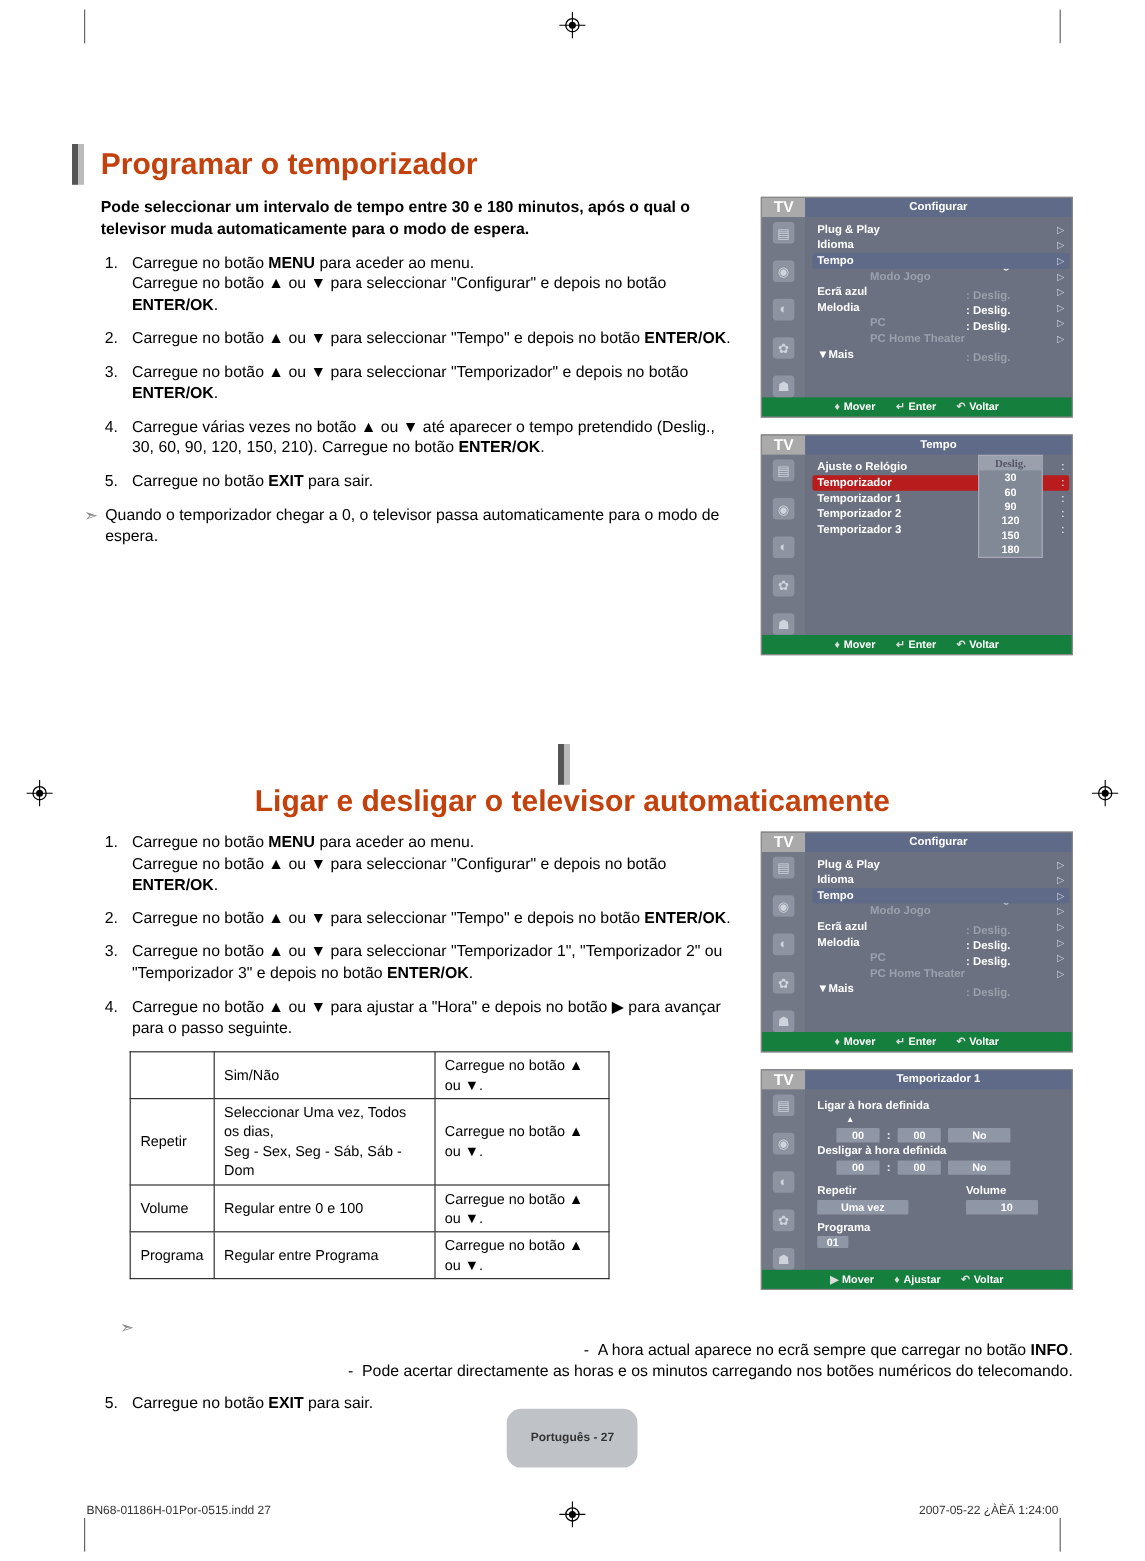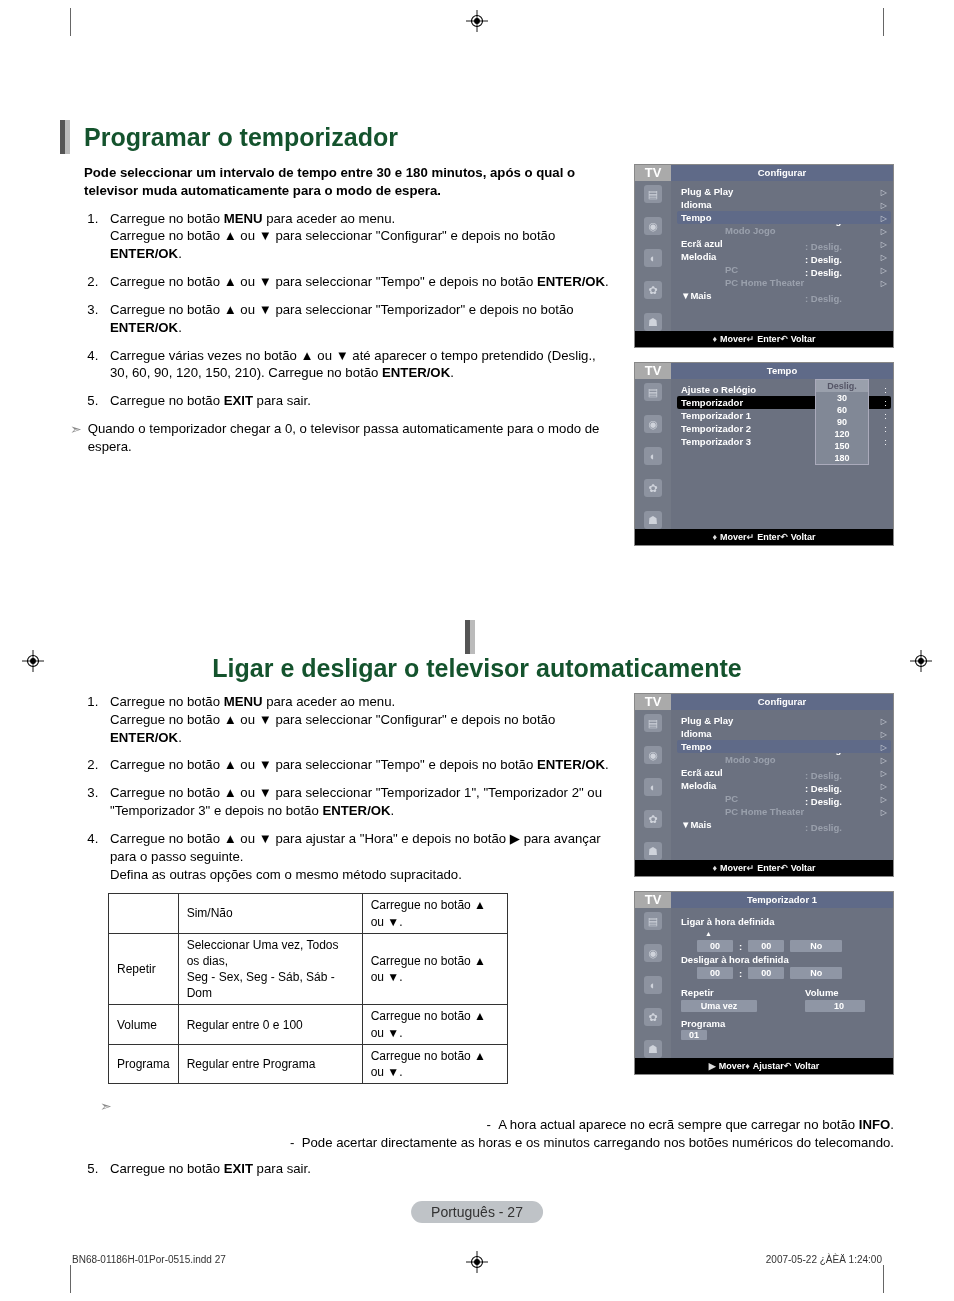--- a/index.html
+++ b/index.html
@@ -39,21 +39,21 @@
   .section-title.second { margin-top: 60px; flex-direction: column; }
   .title-bar {
     width: 10px;
     height: 34px;
     background: linear-gradient(to right, #555 0%, #555 50%, #bbb 50%, #bbb 100%);
     margin-right: 14px;
   }
   .section-title h2 {
     margin: 0;
     font-size: 25px;
-    color: #14532d;
+    color: #c2410c;
     font-weight: bold;
   }
   .body-block {
     display: flex;
     gap: 20px;
   }
   .left-col {
     flex: 1;
     font-size: 13.2px;
     line-height: 1.35;
@@ -162,34 +162,34 @@
     text-align: right;
   }
   .osd-row.dimmed { color: #9aa0ac; padding-left: 44px; }
   .osd-row.highlight {
     background: #5f6a88;
     margin: 0 -4px;
     padding: 0 4px;
     border-radius: 2px;
   }
   .osd-row.highlight-b {
-    background: #000000;
+    background: #b91c1c;
     margin: 0 -4px;
     padding: 0 4px;
     border-radius: 2px;
     align-items: center;
   }
   .osd-row .arr::after { content: "▷"; font-size: 8px; }
   .osd-footer {
     height: 16px;
-    background: #000000;
+    background: #15803d;
     display: flex;
     justify-content: center;
     align-items: center;
-    gap: 0;
+    gap: 17px;
     font-size: 9px;
     font-weight: bold;
   }
   .osd-footer span i { font-style: normal; color: #ddd; margin-right: 3px; font-size: 9px; }
   .dropdown {
     position: absolute;
     right: 24px;
     top: 0;
     background: #818896;
     border: 1px solid #aab;
@@ -197,20 +197,21 @@
     font-weight: bold;
     font-size: 9px;
     text-align: center;
     width: 52px;
   }
   .dropdown .dh {
     background: #9aa0ac;
     color: #556;
     padding: 0 4px;
     line-height: 12px;
+    font-family: Liberation Serif, serif;
   }
   .dropdown div { line-height: 12px; }
   
   .timer-body {
     flex: 1;
     background: #6b7180;
     padding: 6px 10px 8px 10px;
   }
   .timer-section-label { font-weight: bold; margin-top: 2px; }
   .timer-row { display: flex; align-items: center; gap: 6px; margin-top: 2px; }
@@ -261,23 +262,23 @@
     text-indent: -12px;
     margin-left: 12px;
   }
   .page-num {
     position: absolute;
     bottom: 78px;
     left: 50%;
     transform: translateX(-50%);
     background: #bfc3c7;
     color: #333;
-    font-size: 14px;
-    font-weight: normal;
-    padding: 3px 20px;
+    font-size: 10px;
+    font-weight: bold;
+    padding: 19px 20px;
     border-radius: 12px;
   }
   .footer-line {
     position: absolute;
     bottom: 36px;
     left: 72px;
     right: 72px;
     display: flex;
     justify-content: space-between;
     font-size: 10px;
@@ -495,21 +496,20 @@
           <span class="sub"><span>Carregue no botão ▲ ou ▼ para seleccionar "Configurar" e depois no botão </span><span class="bold">ENTER/OK</span><span>.</span></span>
         </li>
         <li>
           <span>Carregue no botão ▲ ou ▼ para seleccionar "Tempo" e depois no botão </span><span class="bold">ENTER/OK</span><span>.</span>
         </li>
         <li>
           <span>Carregue no botão ▲ ou ▼ para seleccionar "Temporizador 1", "Temporizador 2" ou "Temporizador 3" e depois no botão </span><span class="bold">ENTER/OK</span><span>.</span>
         </li>
         <li>
           <span>Carregue no botão ▲ ou ▼ para ajustar a "Hora" e depois no botão ▶ para avançar para o passo seguinte.</span>
-          <span class="sub">Defina as outras opções com o mesmo método supracitado.</span>
         </li>
       </ol>
 
       <table class="settings">
         <tbody>
             <tr>
           <td></td>
           <td>Sim/Não</td>
           <td class="press">Carregue no botão ▲ ou ▼.</td>
         </tr>

